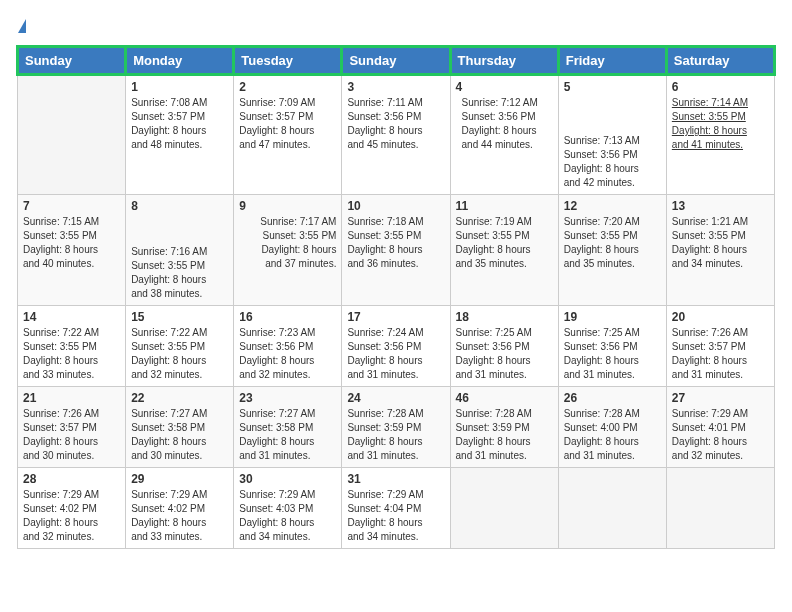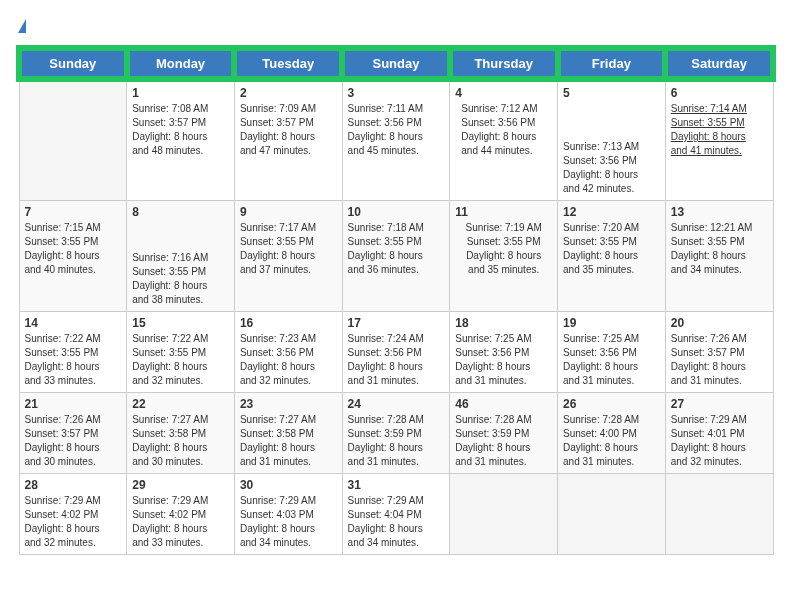--- a/index.html
+++ b/index.html
@@ -55,24 +55,24 @@
       color: #555;
     }
     .calendar {
       width: 100%;
       border-collapse: collapse;
       border: 1px solid #ccc;
     }
     .calendar th {
       background-color: #3a7abf;
       color: #fff;
-      text-align: center;
+      text-align: left;
       padding: 5px 6px;
       font-size: 13px;
-      border: 6px solid #22c55e;
+      border: 3px solid #22c55e;
     }
     .calendar td {
       vertical-align: top;
       padding: 4px 5px;
       border: 1px solid #ccc;
       width: calc(100% / 7);
       min-height: 80px;
       font-size: 10.5px;
       color: #333;
       background: #fff;
@@ -179,49 +179,49 @@
         </td>
         <td>
           <span class="day-number">8</span>
           <div class="day-info" style="white-space: pre-line; margin-top: 32px;">Sunrise: 7:16 AM
 Sunset: 3:55 PM
 Daylight: 8 hours
 and 38 minutes.</div>
         </td>
         <td>
           <span class="day-number">9</span>
-          <div class="day-info" style="white-space: pre-line;">Sunrise: 7:17 AM
+          <div class="day-info" style="white-space: pre-line; text-align: right;">Sunrise: 7:17 AM
 Sunset: 3:55 PM
 Daylight: 8 hours
 and 37 minutes.</div>
         </td>
         <td>
           <span class="day-number">10</span>
           <div class="day-info" style="white-space: pre-line;">Sunrise: 7:18 AM
 Sunset: 3:55 PM
 Daylight: 8 hours
 and 36 minutes.</div>
         </td>
         <td>
           <span class="day-number">11</span>
-          <div class="day-info" style="white-space: pre-line; text-align: center;">Sunrise: 7:19 AM
+          <div class="day-info" style="white-space: pre-line;">Sunrise: 7:19 AM
 Sunset: 3:55 PM
 Daylight: 8 hours
 and 35 minutes.</div>
         </td>
         <td>
           <span class="day-number">12</span>
           <div class="day-info" style="white-space: pre-line;">Sunrise: 7:20 AM
 Sunset: 3:55 PM
 Daylight: 8 hours
 and 35 minutes.</div>
         </td>
         <td>
           <span class="day-number">13</span>
-          <div class="day-info" style="white-space: pre-line;">Sunrise: 12:21 AM
+          <div class="day-info" style="white-space: pre-line;">Sunrise: 1:21 AM
 Sunset: 3:55 PM
 Daylight: 8 hours
 and 34 minutes.</div>
         </td>
       </tr>
       <tr>
         <td>
           <span class="day-number">14</span>
           <div class="day-info" style="white-space: pre-line;">Sunrise: 7:22 AM
 Sunset: 3:55 PM

